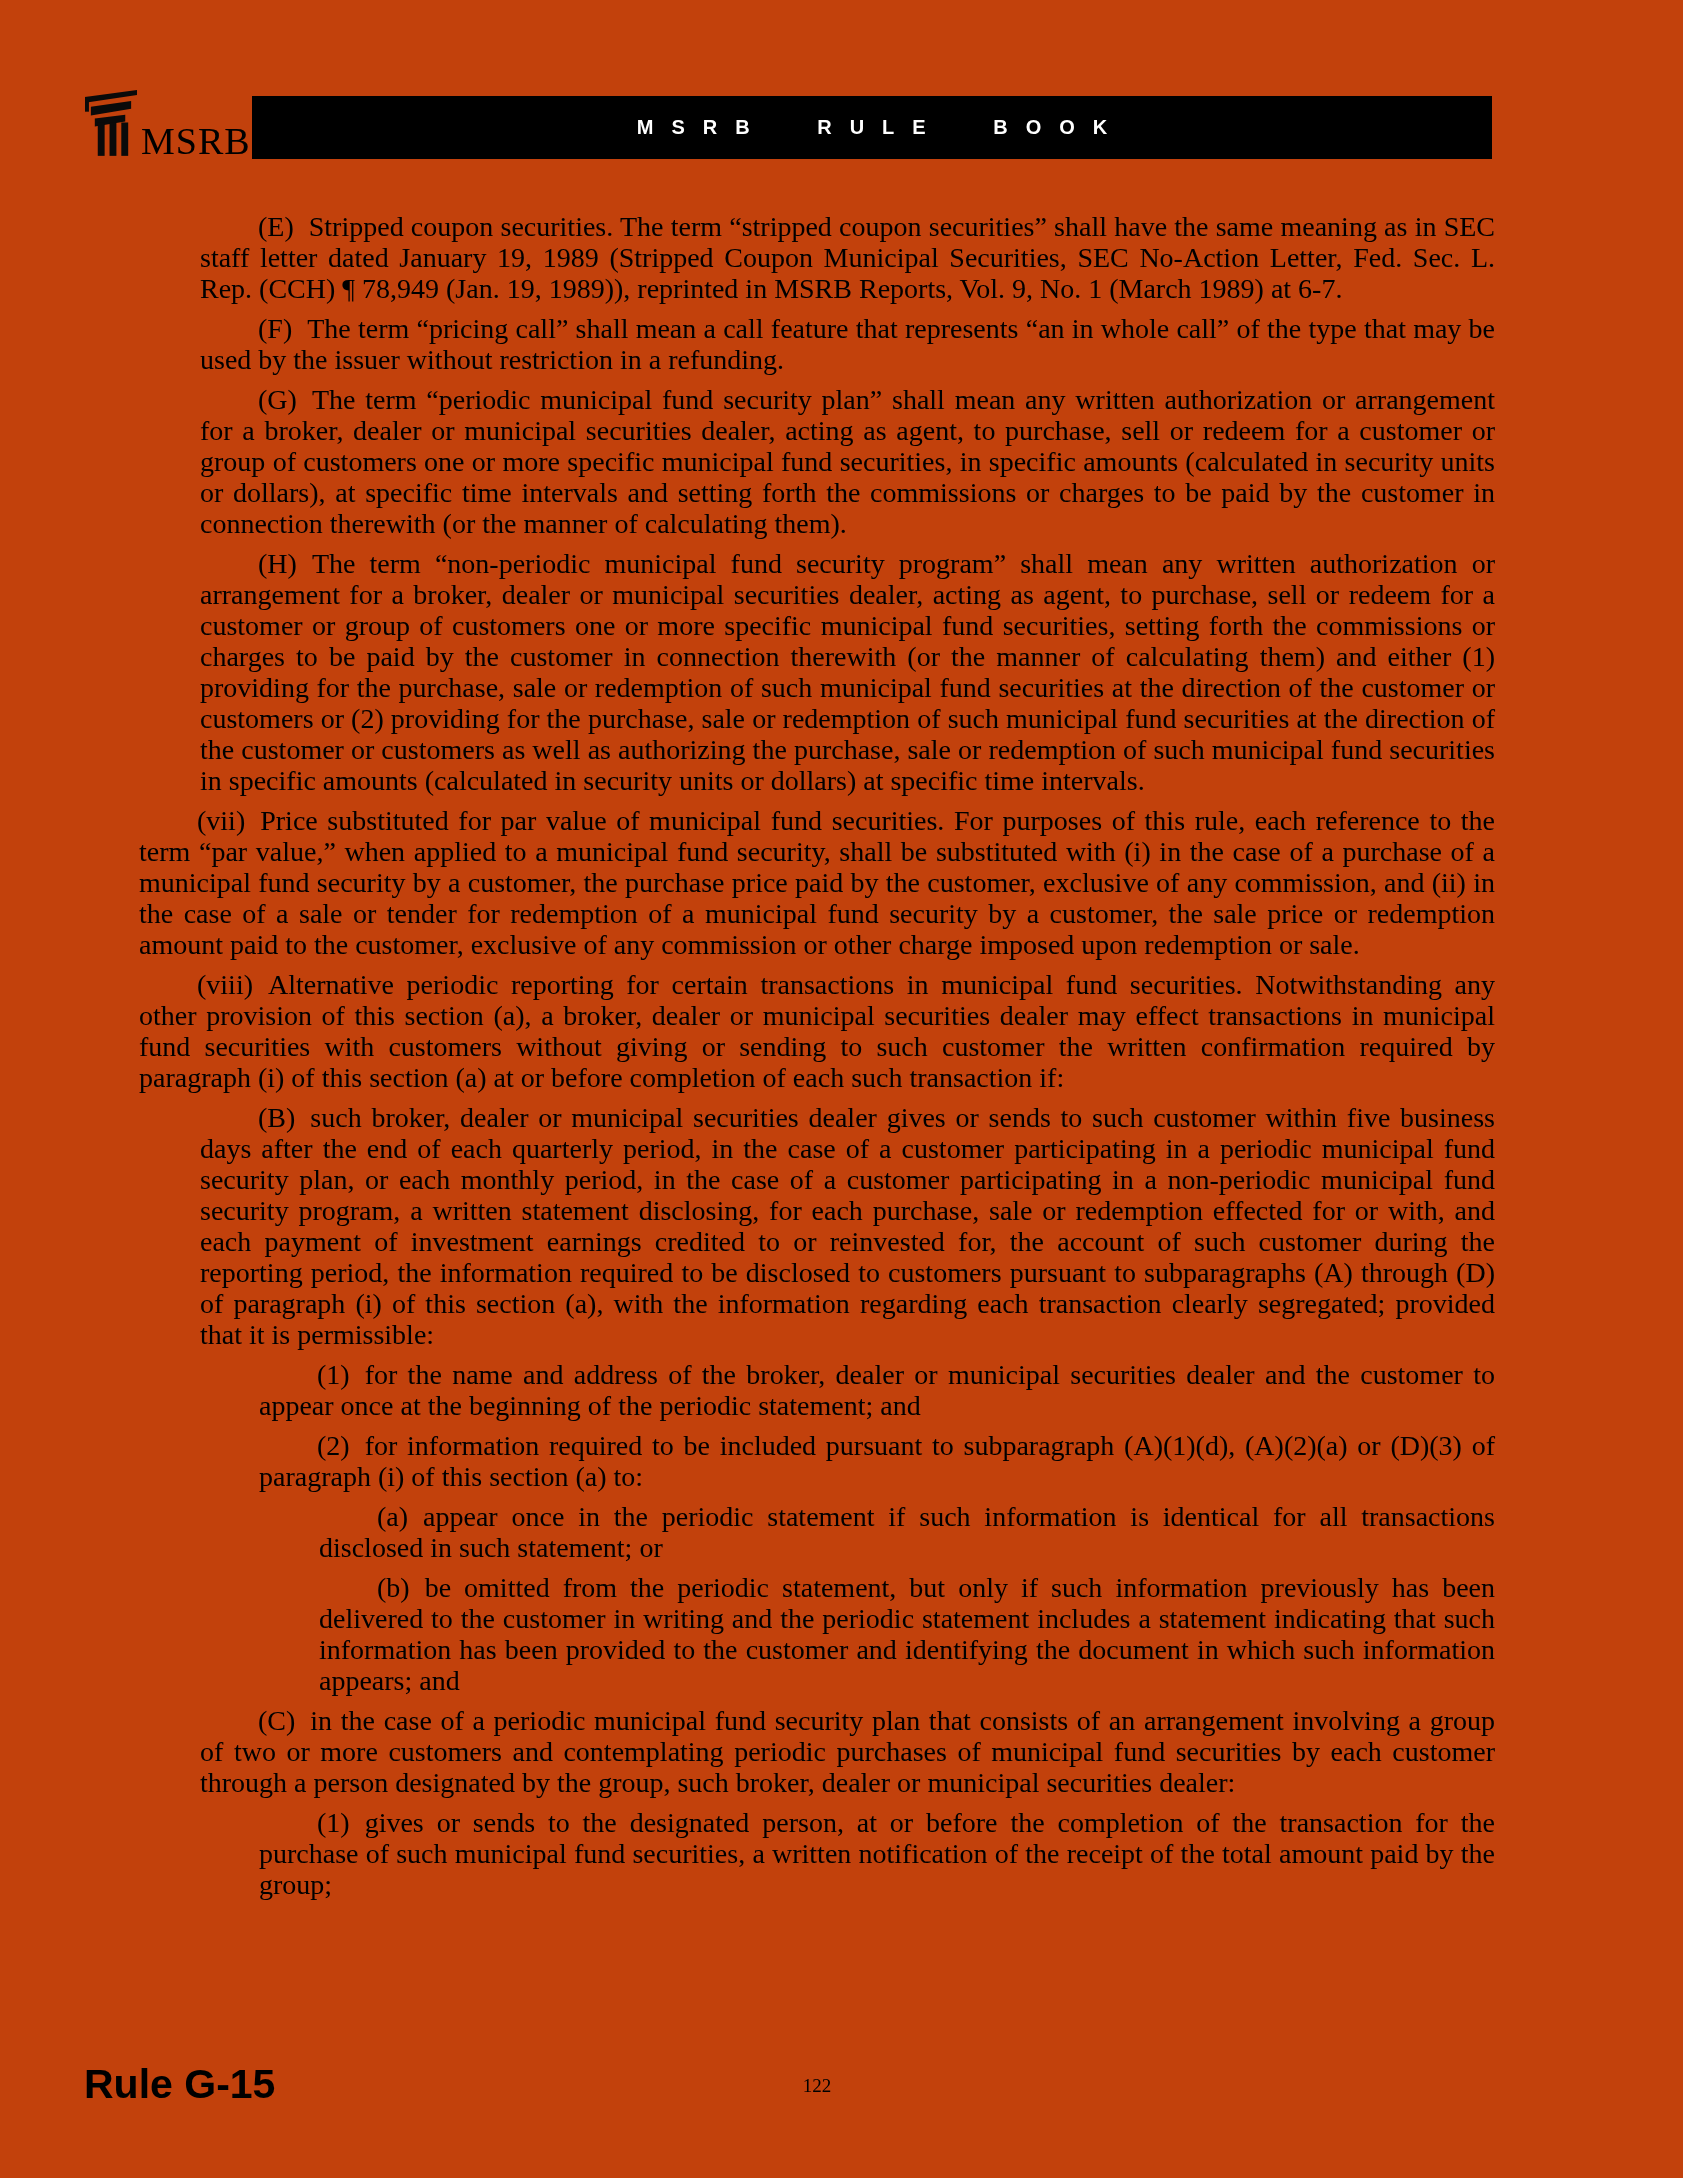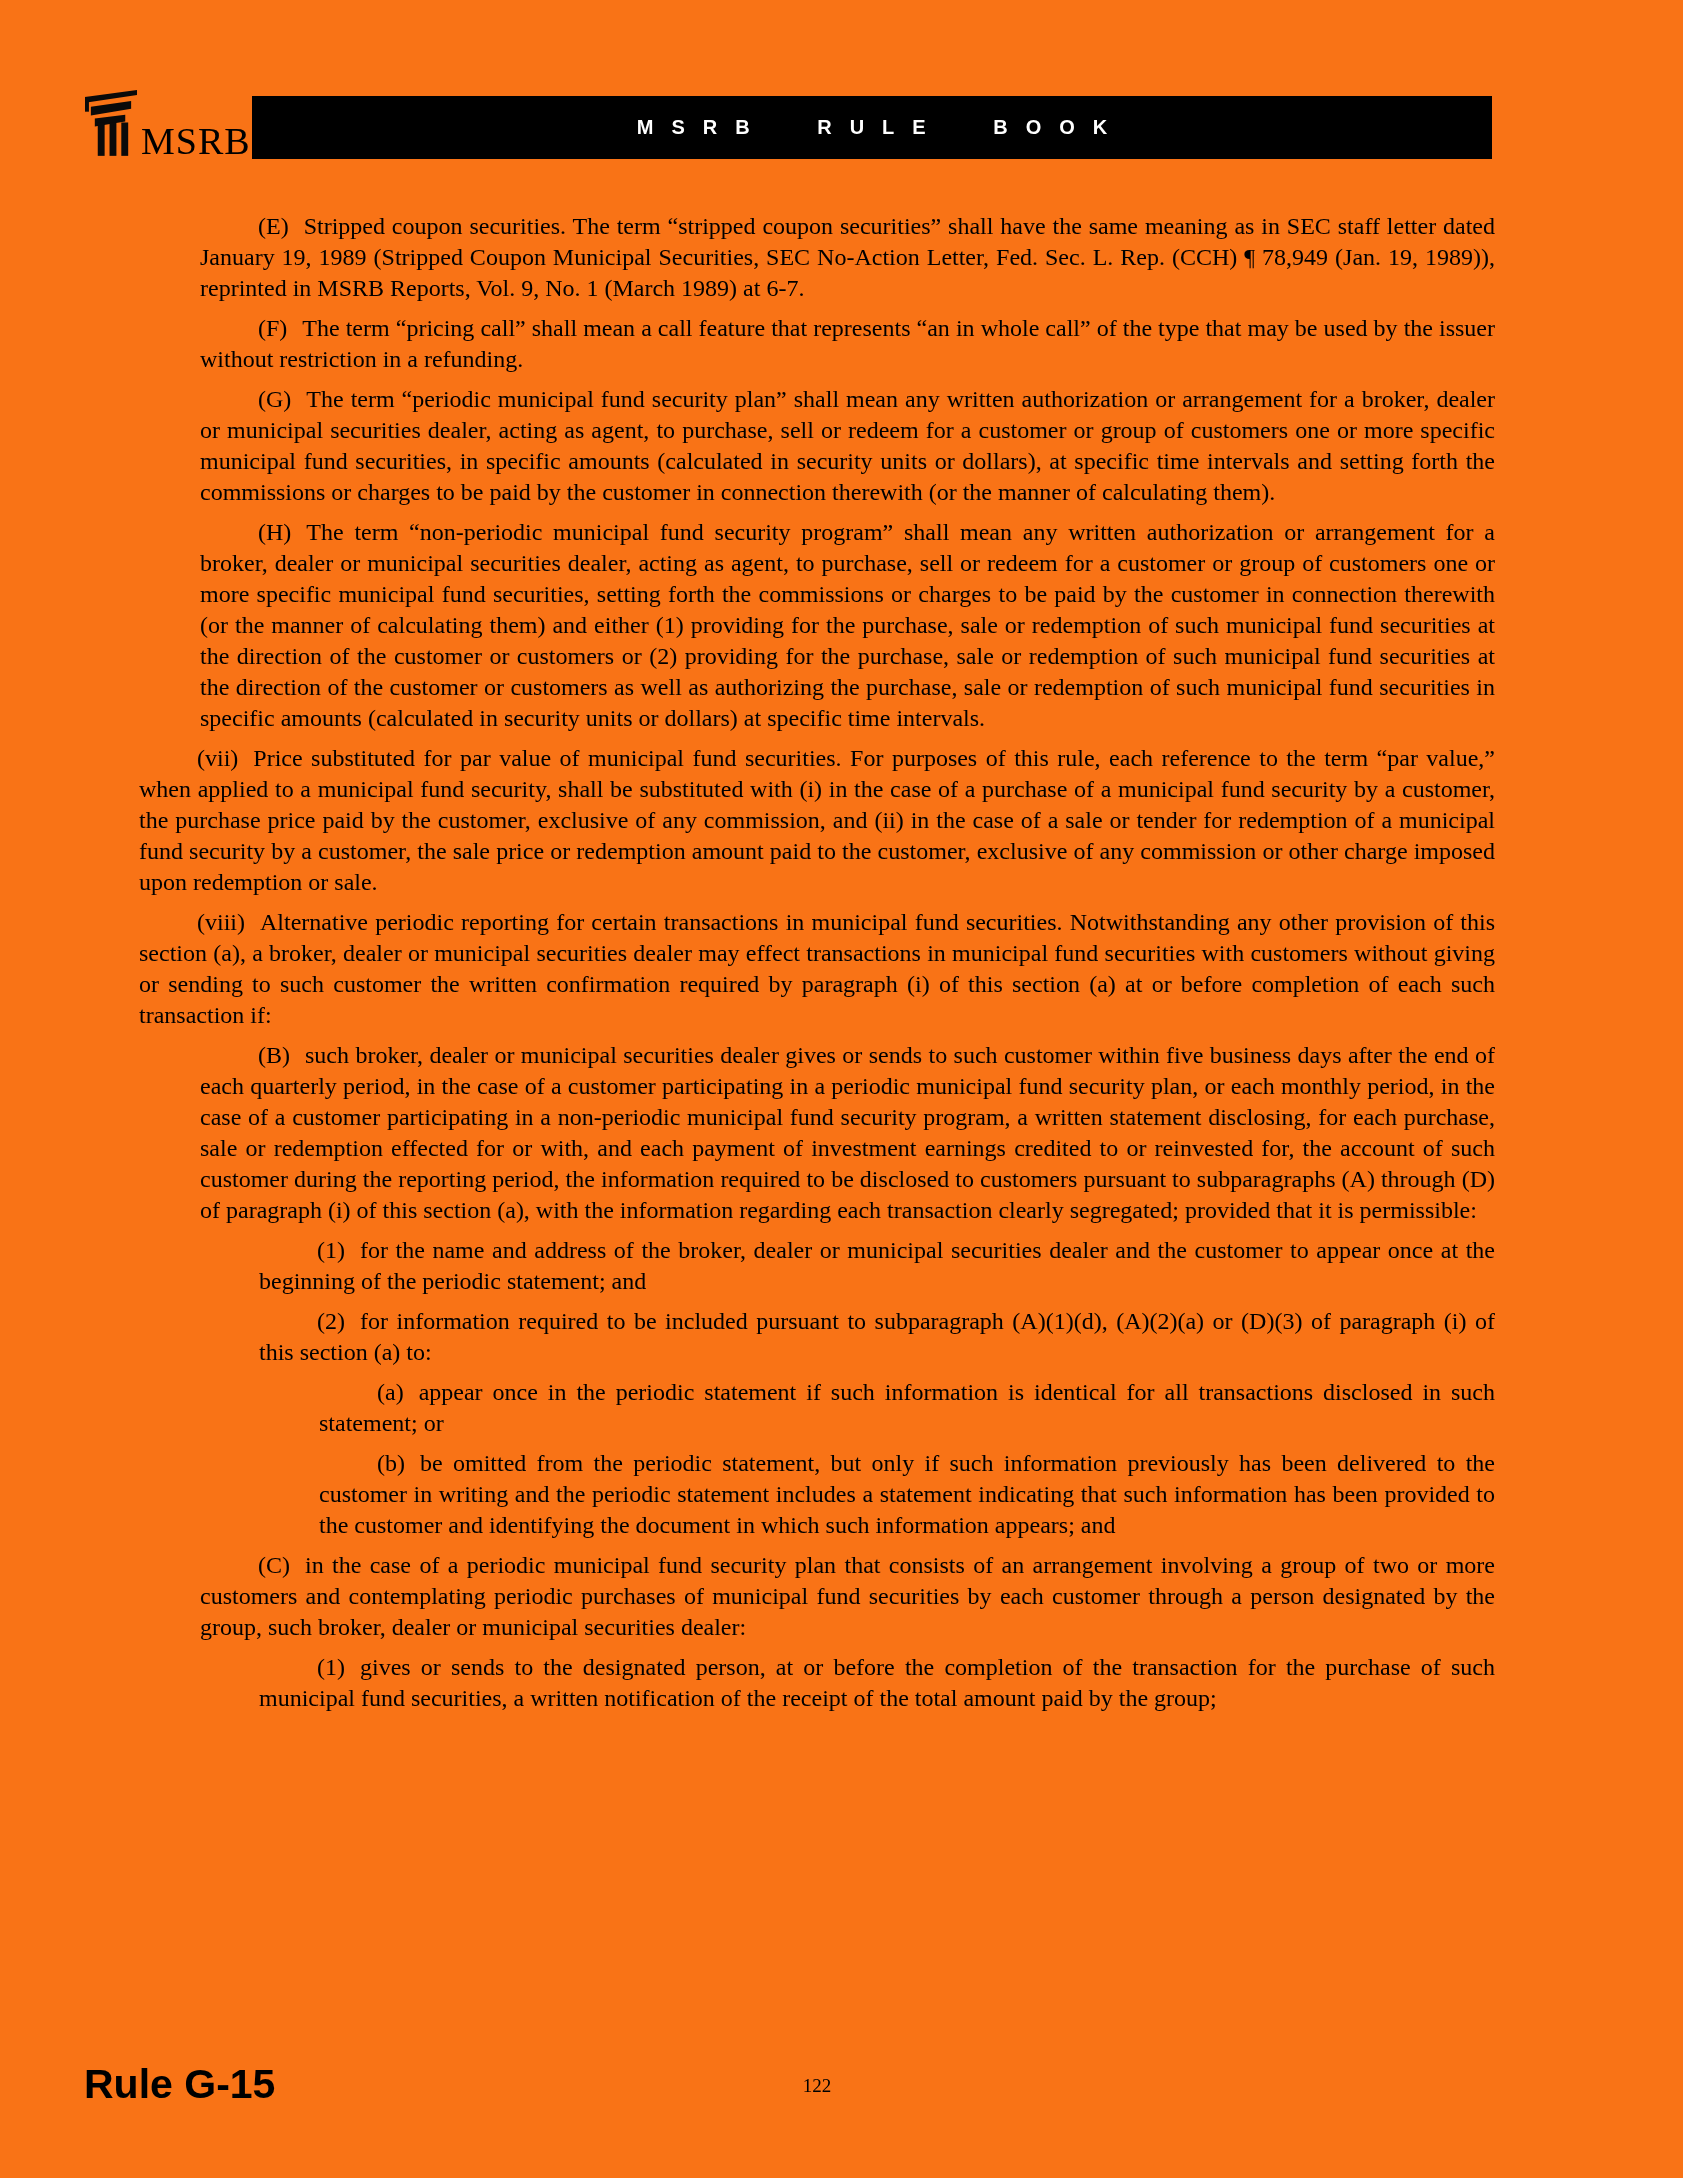--- a/index.html
+++ b/index.html
@@ -1,20 +1,20 @@
 <!DOCTYPE html>
 <html><head>
 <meta charset="utf-8">
 <style>
   html, body { margin: 0; padding: 0; background: #ffffff; }
   .page {
     position: relative;
     width: 1683px;
     height: 2178px;
-    background: #f97316;
+    background: #c2410c;
     overflow: hidden;
     font-family: "Liberation Serif", serif;
     color: #000;
   }
 
   
   .logo {
     position: absolute;
     left: 85px;
     top: 87px;
@@ -50,21 +50,21 @@
     text-indent: 18px;
     white-space: nowrap;
   }
 
   
   .content {
     position: absolute;
     left: 139px;
     top: 211px;
     width: 1356px;
-    font-size: 24px;
+    font-size: 28px;
     line-height: 31px;
     text-align: justify;
   }
   .para { margin: 0 0 9px 0; text-indent: 58px; }
   .para:last-child { margin-bottom: 0; }
   .lvl0 { margin-left: 0; }
   .lvl1 { margin-left: 61px; }
   .lvl2 { margin-left: 120px; }
   .lvl3 { margin-left: 180px; }
   .para-label { margin-right: 15px; }

